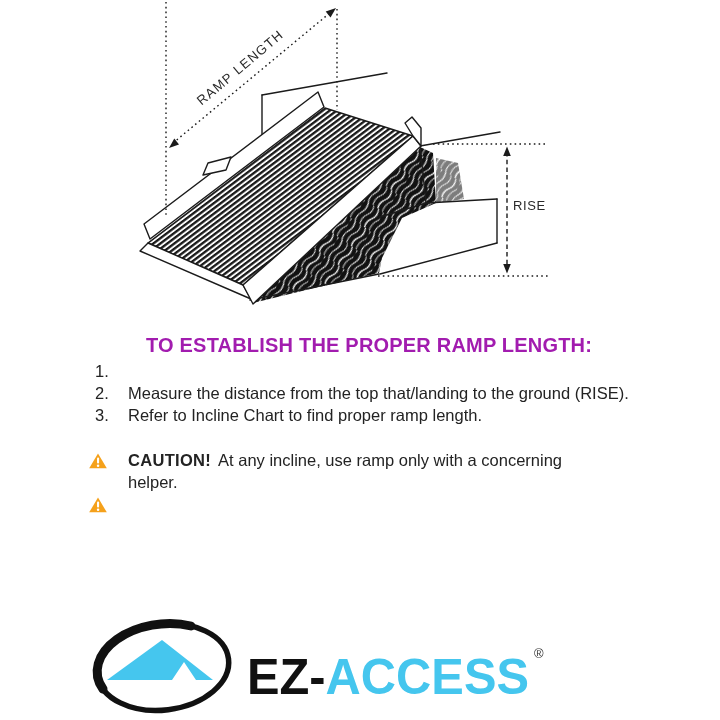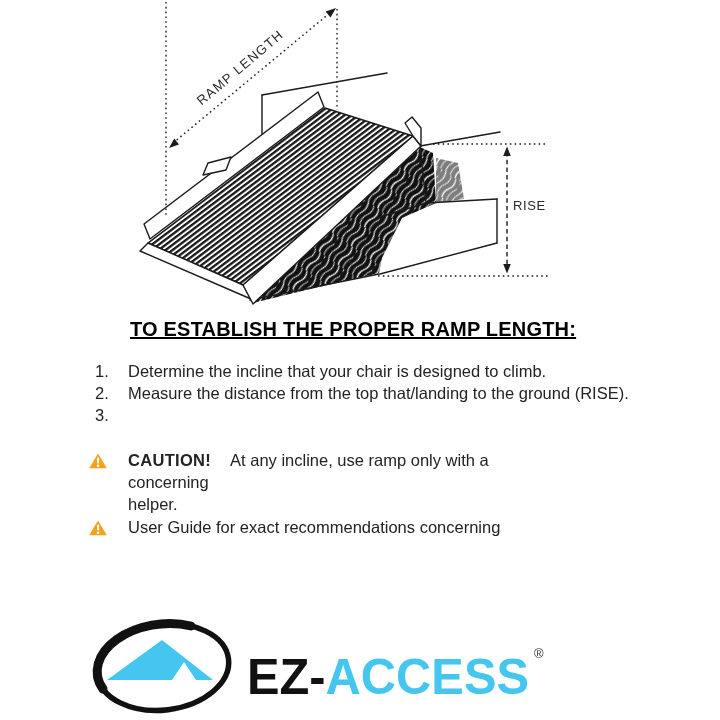--- a/index.html
+++ b/index.html
@@ -1,29 +1,29 @@
 <!DOCTYPE html>
 <html><head>
 <meta charset="utf-8">
 <style>
   html,body{margin:0;padding:0;background:#ffffff;}
   #page{position:relative;width:720px;height:720px;background:#fff;overflow:hidden;
         font-family:"Liberation Sans","DejaVu Sans",sans-serif;color:#232323;}
   #diagram{position:absolute;top:0;left:0;}
-  #heading{position:absolute;top:318px;left:130px;margin:0;font-size:20px;font-weight:bold;
-           color:#000000;letter-spacing:0.2px;white-space:nowrap;text-decoration:underline;}
+  #heading{position:absolute;top:318px;left:130px;margin:16px;font-size:20px;font-weight:bold;
+           color:#a21caf;letter-spacing:0.2px;white-space:nowrap;}
   #steps{position:absolute;top:360px;left:95px;margin:0;padding:0;list-style:none;}
   #steps li{display:flex;line-height:22.2px;font-size:16.5px;}
   #steps .num{width:33px;flex:0 0 33px;}
   #steps .txt{white-space:nowrap;}
   #cautions{position:absolute;top:449px;left:88px;width:480px;}
   .caution{display:flex;align-items:flex-start;}
   .caution .warn{flex:0 0 20px;margin-top:3px;}
   .caution .ctext{margin-left:20px;width:448px;font-size:16.5px;line-height:22.2px;}
-  .caution .clabel{font-weight:bold;letter-spacing:0.3px;margin-right:19px;}
+  .caution .clabel{font-weight:bold;letter-spacing:0.3px;margin-right:7px;}
   #logo{position:absolute;top:610px;left:85px;}
   .ln{stroke:#1b1b1b;stroke-width:1.4;fill:none;stroke-linecap:round;stroke-linejoin:round;}
   .dot{stroke:#1b1b1b;stroke-width:1.4;fill:none;stroke-dasharray:1.6 3.2;stroke-linecap:butt;}
   .dash{stroke:#1b1b1b;stroke-width:1.4;fill:none;stroke-dasharray:4.5 3.2;}
   .whitepart{fill:#ffffff;stroke:#1b1b1b;stroke-width:1.4;stroke-linejoin:round;}
   .ah{fill:#1b1b1b;stroke:none;}
   .dlabel{fill:#2a2a2a;font-family:"Liberation Sans",sans-serif;}
 </style>
 </head>
 <body>
@@ -84,28 +84,28 @@
 
     <text class="dlabel" x="243" y="71" transform="rotate(-40 243 71)" text-anchor="middle" font-size="13.2" letter-spacing="1.2">RAMP LENGTH</text>
     <text class="dlabel" x="513" y="210" font-size="13" letter-spacing="0.6">RISE</text>
   </svg>
 
   <h1 id="heading">TO ESTABLISH THE PROPER RAMP LENGTH:</h1>
 
   <ol id="steps">
     <li>
       <span class="num">1.</span>
-      <span class="txt">Determine the incline that your chair is designed to climb.</span>
     </li>
     <li>
       <span class="num">2.</span>
       <span class="txt">Measure the distance from the top that/landing to the ground (RISE).</span>
     </li>
     <li>
       <span class="num">3.</span>
+      <span class="txt">Refer to Incline Chart to find proper ramp length.</span>
     </li>
   </ol>
 
   <div id="cautions">
     <div class="caution">
       <svg class="warn" width="20" height="18" viewBox="0 0 20 18">
         <path d="M10 1.5 L18.8 16.3 H1.2 Z" stroke-linejoin="round" fill="#F5A11B"></path>
         <rect x="9" y="5.6" width="2.1" height="6" rx="1" fill="#ffffff"></rect>
         <circle cx="10.05" cy="13.8" r="1.25" fill="#ffffff"></circle>
       </svg>
@@ -114,21 +114,20 @@
         <div class="cline">helper.</div>
       </div>
     </div>
     <div class="caution">
       <svg class="warn" width="20" height="18" viewBox="0 0 20 18">
         <path d="M10 1.5 L18.8 16.3 H1.2 Z" stroke-linejoin="round" fill="#F5A11B"></path>
         <rect x="9" y="5.6" width="2.1" height="6" rx="1" fill="#ffffff"></rect>
         <circle cx="10.05" cy="13.8" r="1.25" fill="#ffffff"></circle>
       </svg>
       <div class="ctext">
-        <div class="cline">User Guide for exact recommendations concerning</div>
       </div>
     </div>
   </div>
 
   <svg id="logo" width="470" height="110" viewBox="0 0 470 110">
     <g>
       <ellipse cx="78" cy="57" rx="66" ry="43" fill="none" stroke="#111111" stroke-width="5.5" transform="rotate(-7 78 57)"></ellipse>
       <path d="M18,79 A66,43 -7 0 1 106,16" fill="none" stroke="#111111" stroke-width="9" stroke-linecap="round"></path>
     </g>
     <path d="M77,30 L128,70 L22,70 Z M87,70 L99,52 L111,70 Z" fill-rule="evenodd" fill="#45C6EE"></path>

